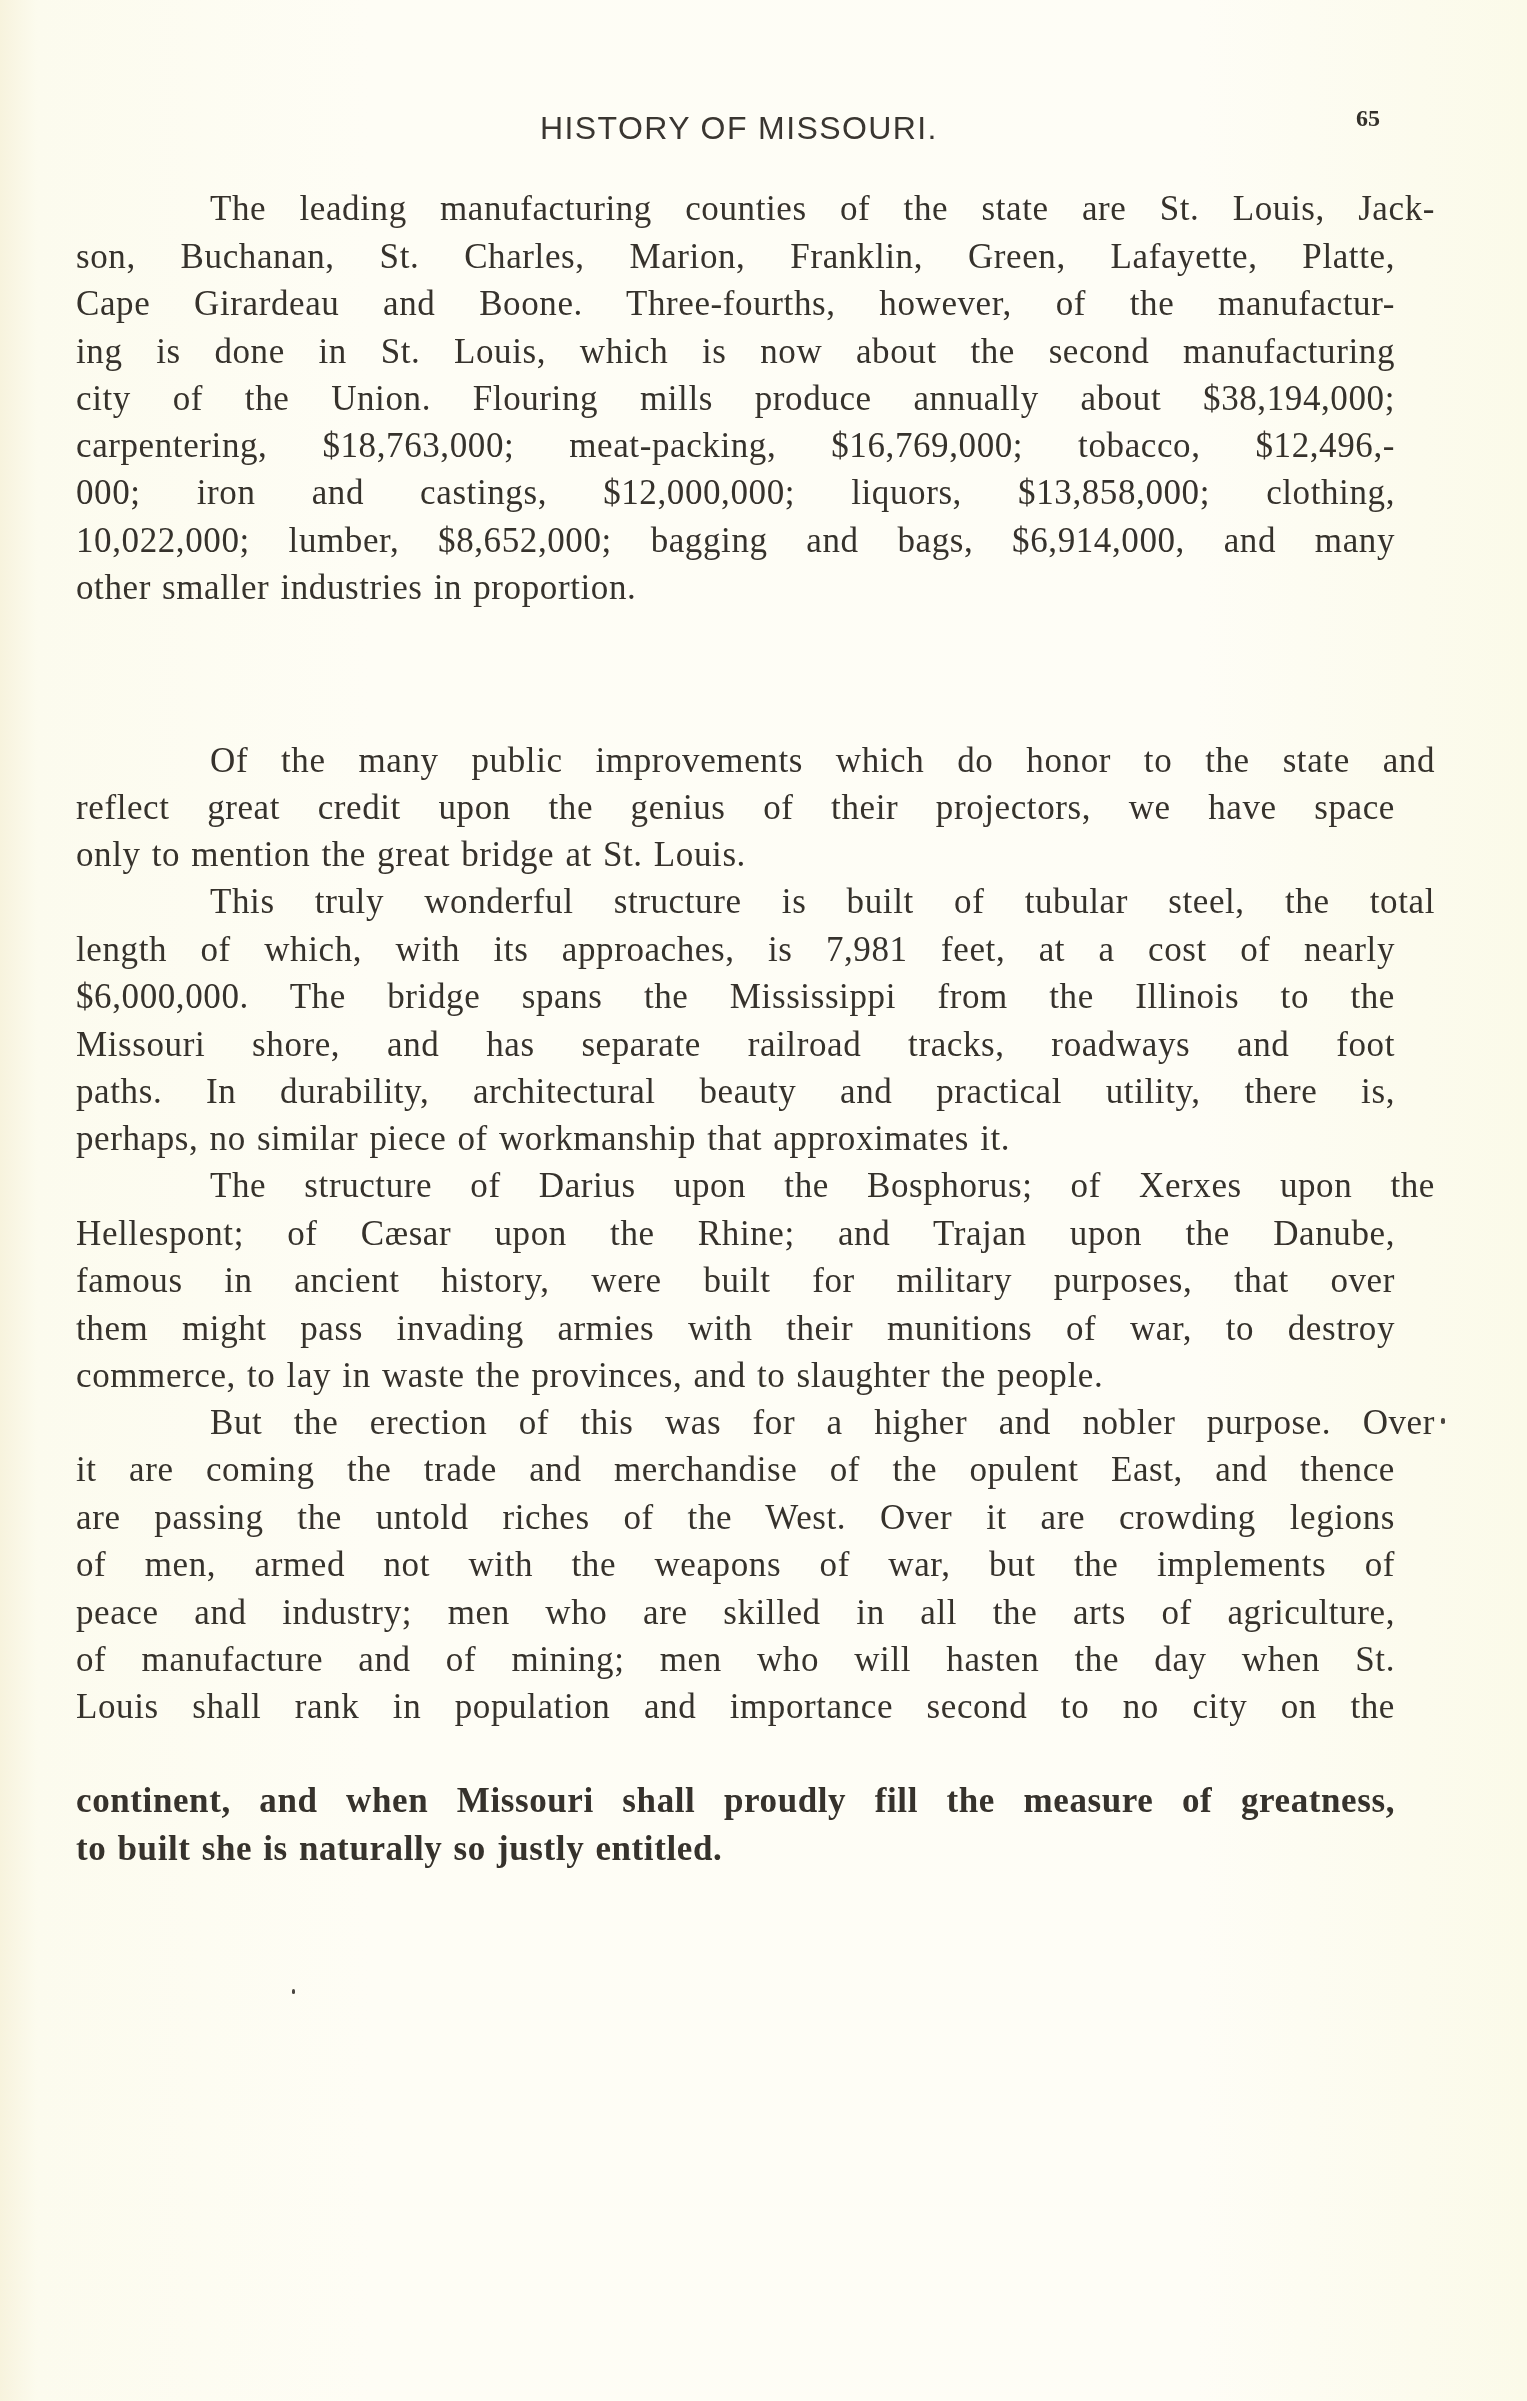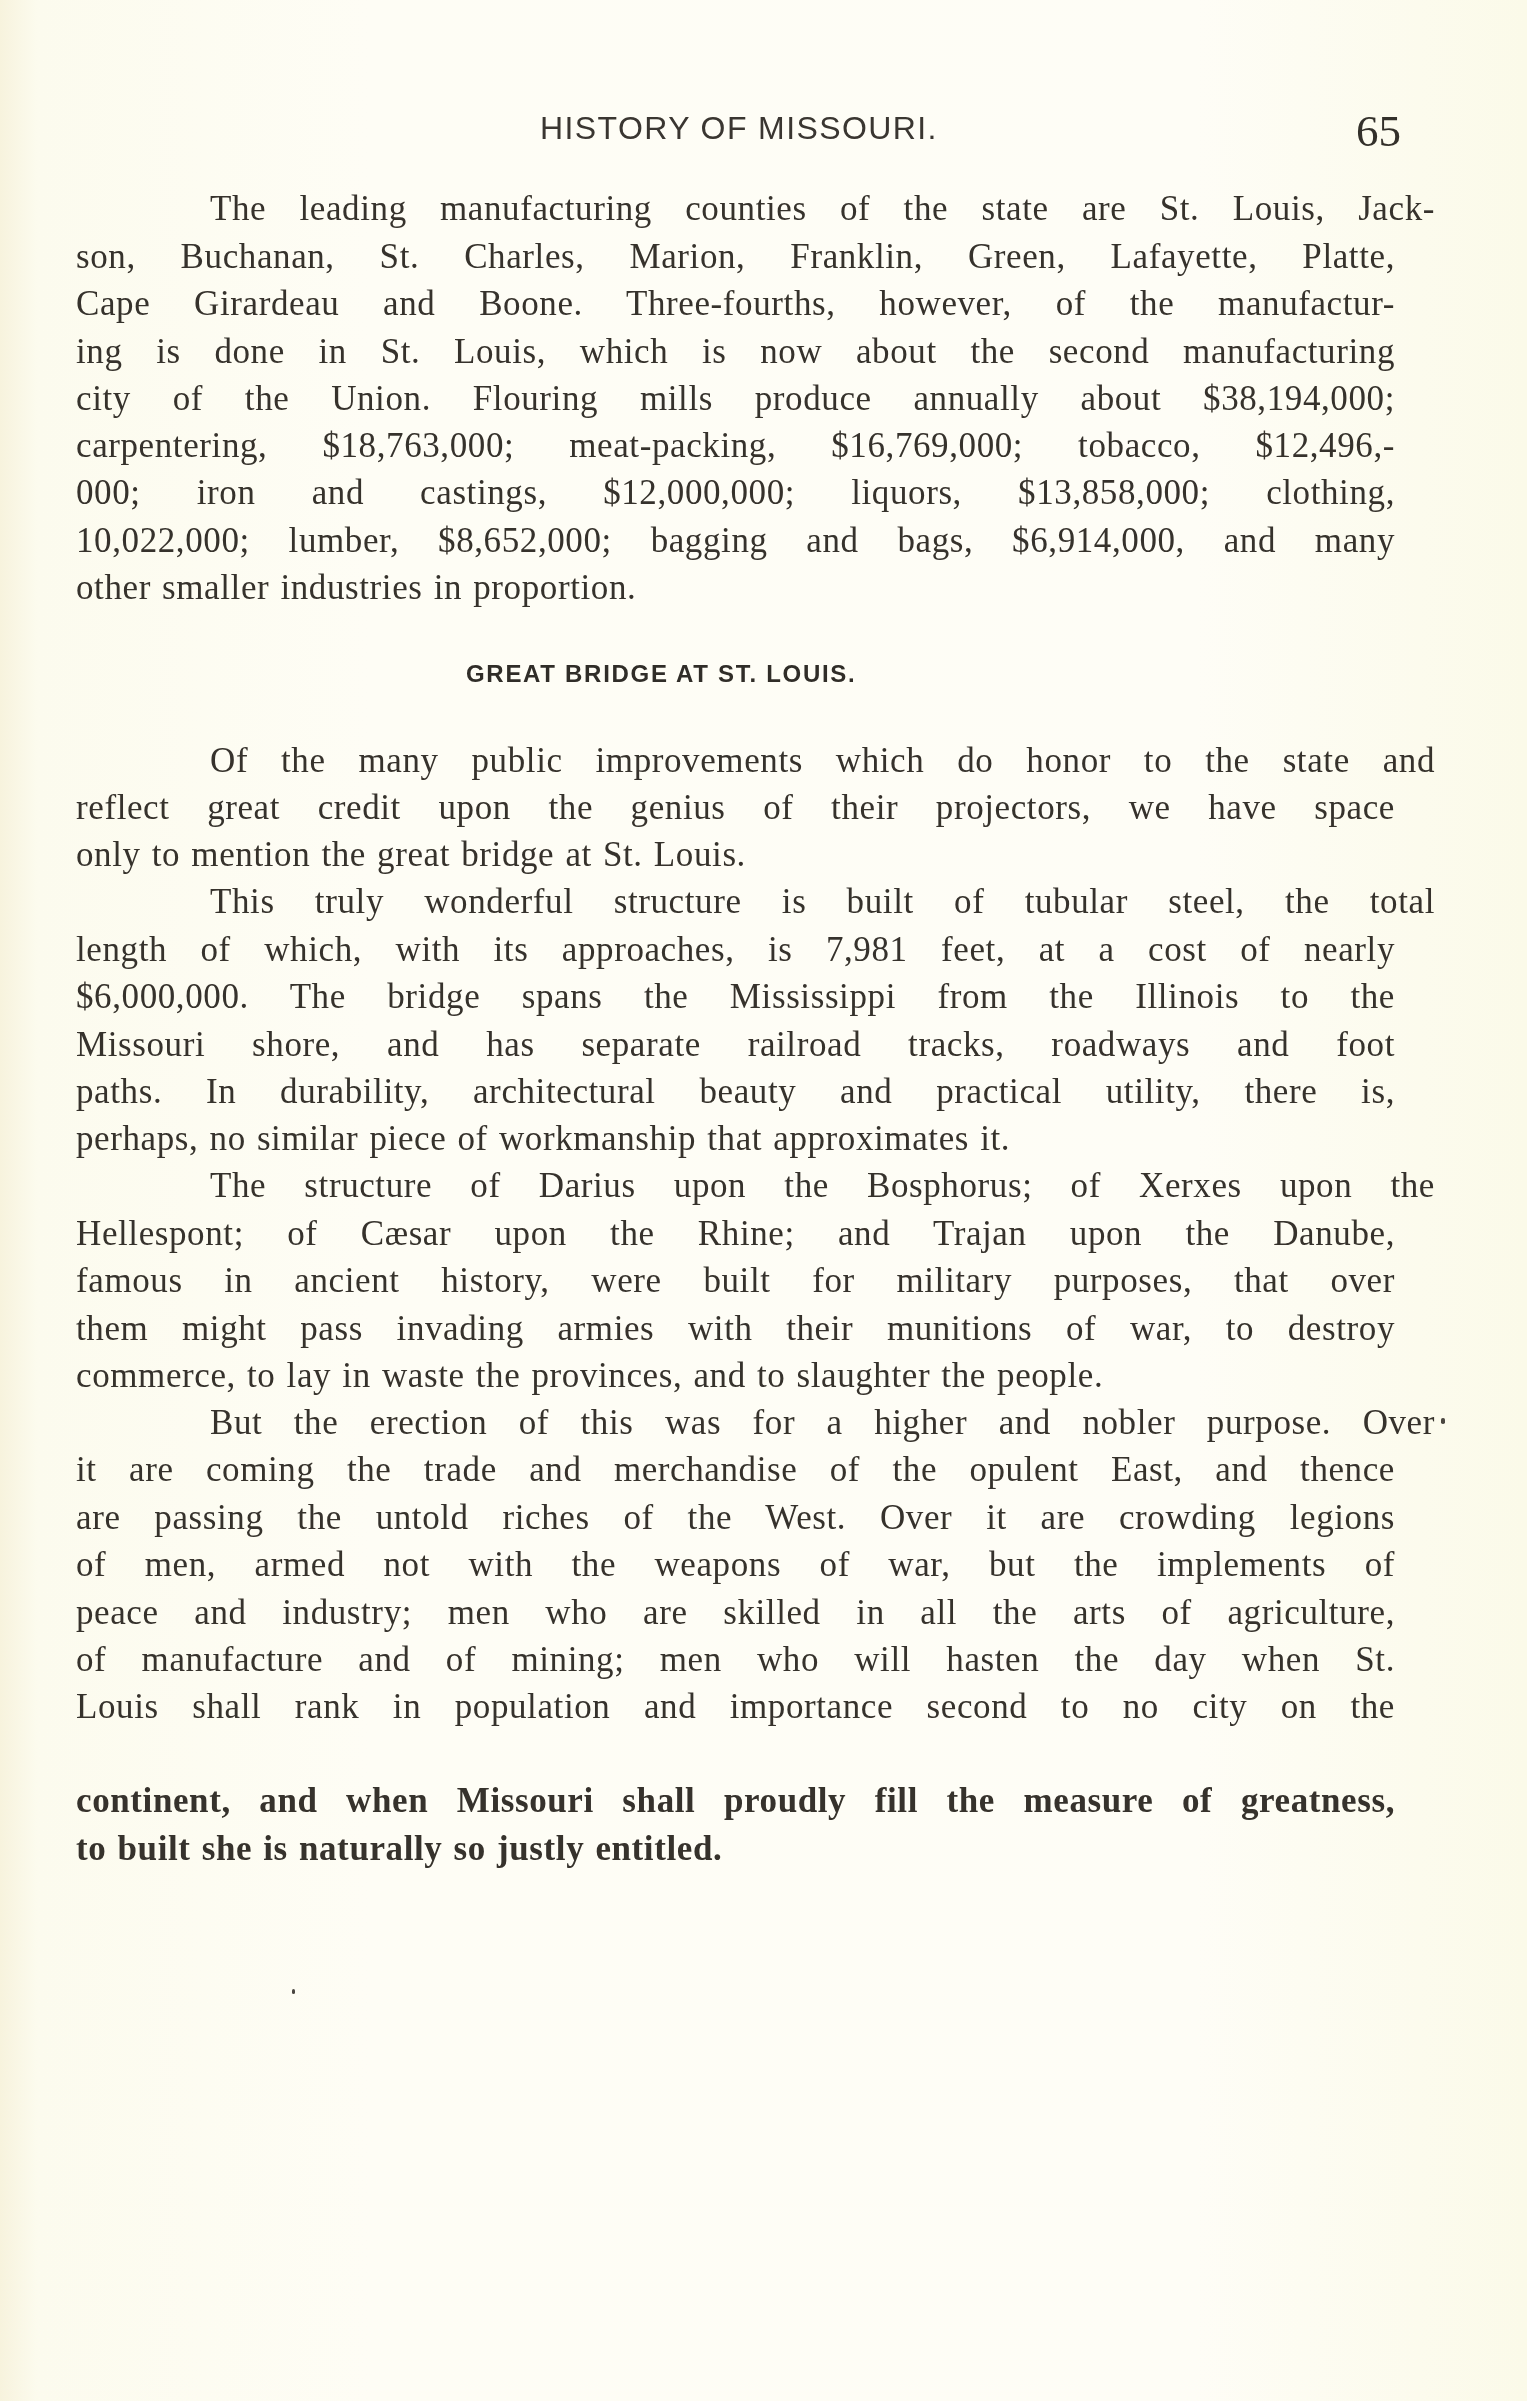--- a/index.html
+++ b/index.html
@@ -12,21 +12,21 @@
       position: relative;
     }
     .page { position: absolute; left: 0; top: 0; width: 1527px; height: 2401px; }
     .running-head {
       position: absolute; left: 540px; top: 110px;
       font-size: 32px; letter-spacing: 1.4px; color: #3a3631;
       font-family: "Liberation Sans", "DejaVu Sans", sans-serif;
     }
     .page-number {
       position: absolute; left: 1356px; top: 105px;
-      font-size: 45px; color: #33302a; font-weight: normal;
+      font-size: 24px; color: #33302a; font-weight: bold;
     }
     .section-heading {
       position: absolute; left: 466px; top: 660px; width: 542px;
       font-size: 24px; letter-spacing: 1.7px; font-weight: bold;
       font-family: "Liberation Sans", "DejaVu Sans", sans-serif;
       color: #302d28; white-space: nowrap;
     }
     .line {
       position: absolute; left: 76px; width: 1319px;
       font-size: 35px; line-height: 40px; height: 40px;
@@ -54,21 +54,20 @@
     <div class="line" style="top:237px">son, Buchanan, St. Charles, Marion, Franklin, Green, Lafayette, Platte,</div>
     <div class="line" style="top:284px">Cape Girardeau and Boone.  Three-fourths, however, of the manufactur-</div>
     <div class="line" style="top:332px">ing is done in St. Louis, which is now about the second manufacturing</div>
     <div class="line" style="top:379px">city of the Union.  Flouring mills produce annually about $38,194,000;</div>
     <div class="line" style="top:426px">carpentering, $18,763,000; meat-packing, $16,769,000; tobacco, $12,496,-</div>
     <div class="line" style="top:473px">000; iron and castings, $12,000,000; liquors, $13,858,000; clothing,</div>
     <div class="line" style="top:521px">10,022,000; lumber, $8,652,000; bagging and bags, $6,914,000, and many</div>
     <div class="line last" style="top:568px">other smaller industries in proportion.</div>
   </div>
 
-  <div class="section-heading">GREAT BRIDGE AT ST. LOUIS.</div>
 
   <div>
     <div class="line indent" style="top:741px">Of the many public improvements which do honor to the state and</div>
     <div class="line" style="top:788px">reflect great credit upon the genius of their projectors, we have space</div>
     <div class="line last" style="top:835px">only to mention the great bridge at St. Louis.</div>
   </div>
 
   <div>
     <div class="line indent" style="top:882px">This truly wonderful structure is built of tubular steel, the total</div>
     <div class="line" style="top:930px">length of which, with its approaches, is 7,981 feet, at a cost of nearly</div>

